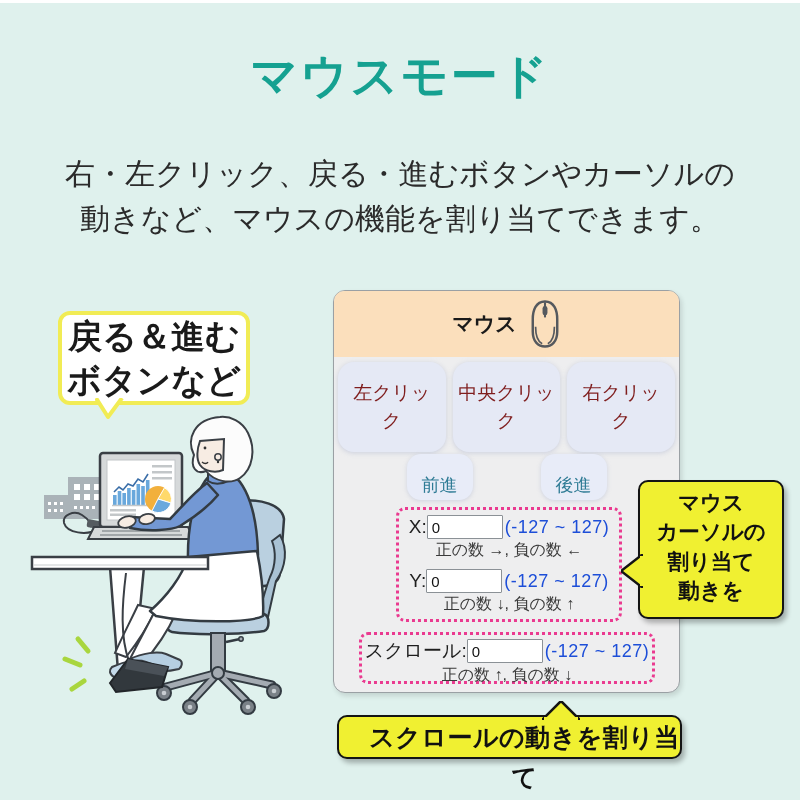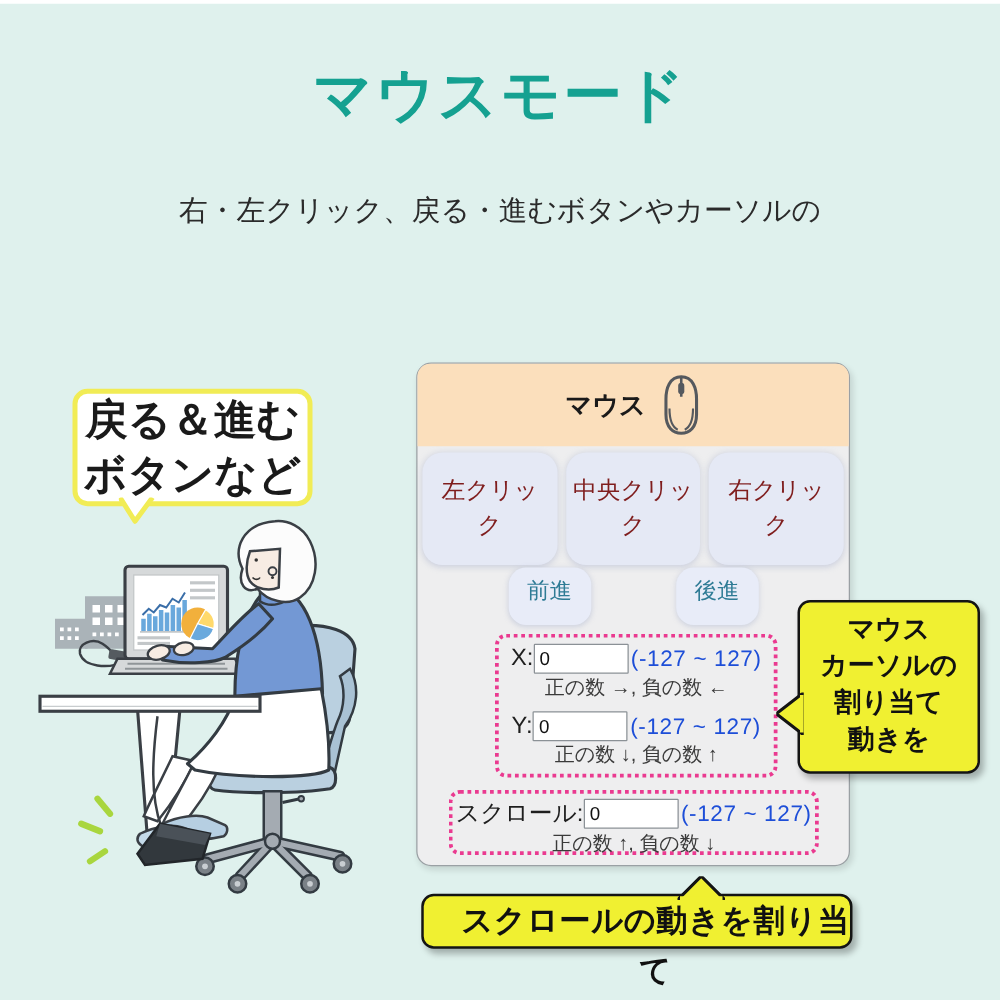--- a/index.html
+++ b/index.html
@@ -3,21 +3,21 @@
 <meta charset="utf-8">
 <style>
   html,body{margin:0;padding:0;}
   body{font-family:"Liberation Sans","DejaVu Sans",sans-serif;}
   #stage{position:relative;width:800px;height:800px;background:#dff1ed;overflow:hidden;margin:3px auto;}
 
   
   .title{position:absolute;top:42px;left:0;width:100%;text-align:center;
          font-size:47px;font-weight:bold;color:#15a191;letter-spacing:2px;}
   .desc{position:absolute;top:148px;left:0;width:100%;text-align:center;
-        font-size:23px;line-height:1.5;color:#2b2b2b;font-weight:500;}
+        font-size:30px;line-height:1.5;color:#2b2b2b;font-weight:500;}
 
   
   .bubble{position:absolute;left:58px;top:308px;width:192px;height:94px;
           background:#ffffff;border:4px solid #f1ec55;border-radius:12px;
           box-sizing:border-box;display:flex;flex-direction:column;justify-content:center;
           text-align:center;font-size:34px;font-weight:bold;color:#1a1a1a;line-height:1.3;z-index:4;}
   .bubble-tail{position:absolute;left:33px;bottom:-21px;width:30px;height:24px;}
 
   
   .panel{position:absolute;left:333px;top:287px;width:347px;height:403px;
@@ -25,21 +25,21 @@
          box-sizing:border-box;box-shadow:2px 3px 5px rgba(0,0,0,.12);z-index:2;}
   .panel-header{position:absolute;top:0;left:0;right:0;height:66px;background:#fbdfbc;
                 border-radius:10px 10px 0 0;display:flex;align-items:center;justify-content:center;gap:12px;}
   .panel-header .hlabel{font-size:21px;font-weight:bold;color:#1a1a1a;}
   .row-clicks{position:absolute;top:71px;left:4px;right:4px;height:90px;display:flex;gap:7px;}
   .click-btn{flex:1;border-radius:16px;background:#e5e9f5;box-shadow:0 1px 5px rgba(150,160,195,.4);
              display:flex;align-items:center;justify-content:center;text-align:center;
              font-size:19px;color:#7f1d1d;line-height:1.45;white-space:pre-line;}
   .row-nav{position:absolute;top:163px;left:0;right:0;height:46px;display:flex;justify-content:center;gap:68px;}
   .nav-btn{width:66px;height:46px;border-radius:14px;background:#e8ecf8;box-shadow:0 1px 4px rgba(150,160,195,.35);
-           display:flex;align-items:flex-end;justify-content:center;padding-bottom:16px;
+           display:flex;align-items:flex-end;justify-content:center;padding-bottom:3px;
            box-sizing:border-box;font-size:18px;color:#2e7b95;}
   .dotted{position:absolute;border:3px dotted #ea3a90;border-radius:9px;box-sizing:border-box;background:transparent;}
   .box-xy{left:62px;top:216px;width:226px;height:115px;padding-top:5px;}
   .box-scroll{left:25px;top:341px;width:296px;height:52px;padding-top:3px;}
   .io-row{display:flex;align-items:center;justify-content:center;}
   .io-label{font-size:19px;color:#1e1e1e;}
   .io-input{width:76px;height:24px;border:1.5px solid #8b9196;background:#fff;border-radius:1px;
             font-size:15px;padding:0 0 0 4px;box-sizing:border-box;color:#111;
             font-family:"Liberation Sans",sans-serif;}
   .io-range{font-size:18px;color:#1d4ed8;margin-left:2px;letter-spacing:.5px;}
@@ -59,20 +59,21 @@
   .illu{position:absolute;left:30px;top:412px;width:300px;height:312px;z-index:1;}
 </style>
 </head>
 <body>
 
 <div id="stage">
 
   <div class="title">マウスモード</div>
   <div class="desc">
     <div>右・左クリック、戻る・進むボタンやカーソルの</div>
+    <div>動きなど、マウスの機能を割り当てできます。</div>
   </div>
 
   <div class="bubble">
     <div>戻る＆進む</div>
     <div>ボタンなど</div>
     <svg class="bubble-tail" viewBox="0 0 30 24">
       <path d="M0,1 L13,20 L28,1 Z" fill="#ffffff" stroke="none"></path>
       <path d="M1,0 L13,19 L27,0" fill="none" stroke="#f1ec55" stroke-width="4" stroke-linejoin="round"></path>
     </svg>
   </div>

